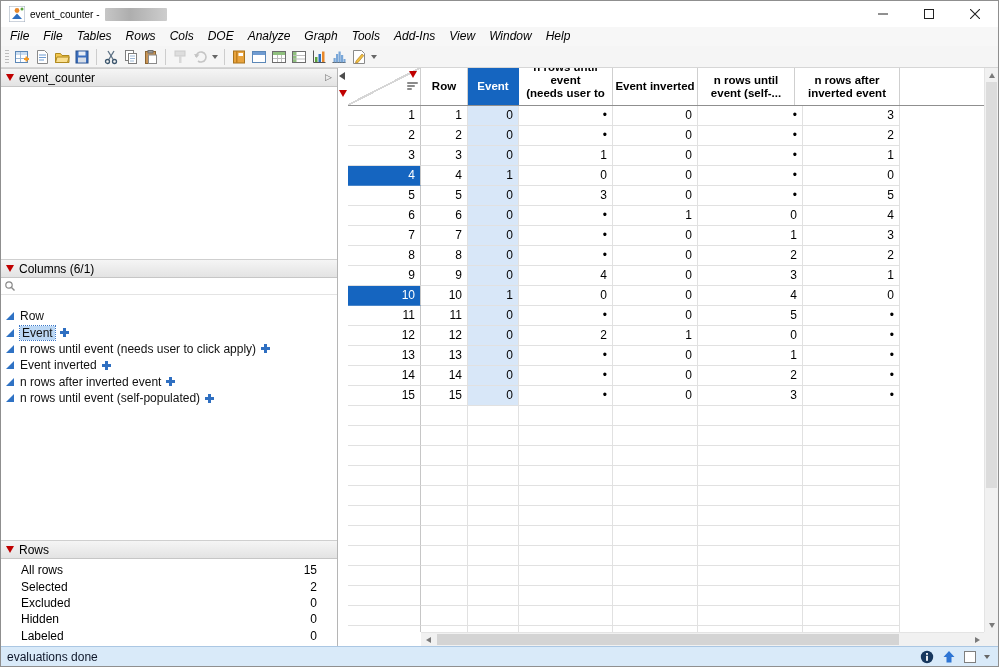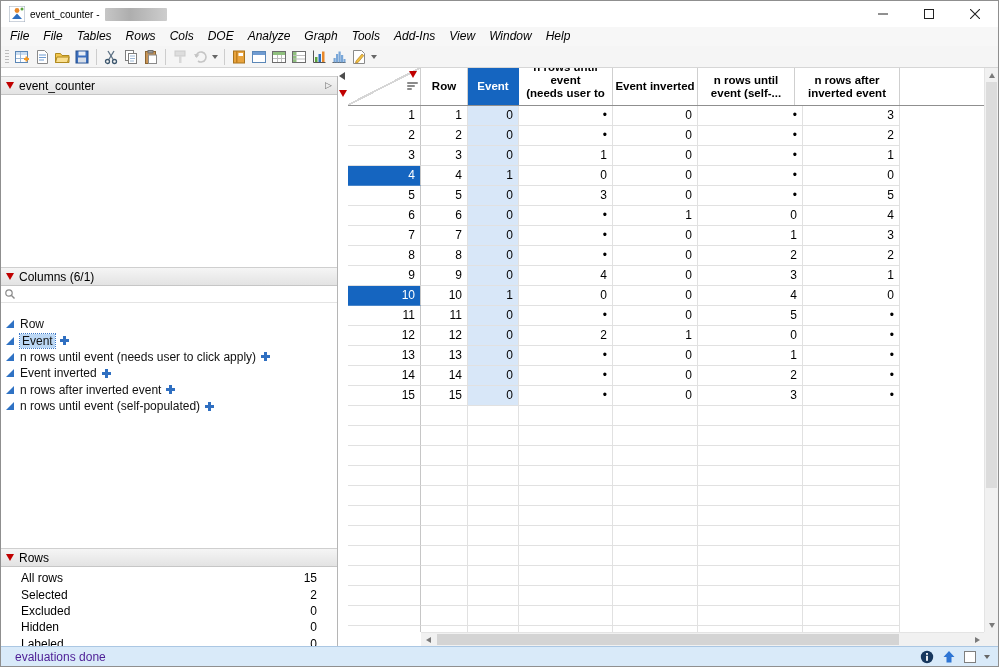--- a/index.html
+++ b/index.html
@@ -30,21 +30,21 @@
   .tbtn { width:20px; height:20px; display:flex; align-items:center; justify-content:center; }
   .tbtn.disabled { opacity:.45; filter:grayscale(1); }
   .tsep { width:1px; height:16px; background:#cdcdcd; margin:0 4px; }
   .tchev { width:10px; height:20px; display:flex; align-items:center; justify-content:center; }
   .chev-down { width:0; height:0; border-left:3px solid transparent; border-right:3px solid transparent; border-top:4px solid #666; }
 
   
   .main { flex:1; display:flex; min-height:0; }
 
   
-  .sidebar { flex:0 0 337px; width:337px; border-right:1px solid #b5b5b5; display:flex; flex-direction:column; background:#fff;margin-top:8px; }
+  .sidebar { flex:0 0 337px; width:337px; border-right:1px solid #b5b5b5; display:flex; flex-direction:column; background:#fff; }
   .panel-header { flex:0 0 19px; height:19px; background:linear-gradient(#f5f5f5,#e3e3e3);
     border-top:1px solid #cfcfcf; border-bottom:1px solid #c6c6c6; display:flex; align-items:center; padding:0 5px; gap:5px; }
   .red-tri { width:0; height:0; border-left:4px solid transparent; border-right:4px solid transparent; border-top:7px solid #c00000; flex:0 0 auto; }
   .panel-title { white-space:nowrap; }
   .expand-arrow { margin-left:auto; color:#6b6b6b; font-size:9px; line-height:9px; }
   .tp-body { flex:0 0 172px; background:#fff; }
   .search-row { flex:0 0 17px; display:flex; align-items:center; padding-left:3px; background:#fff; border-bottom:1px solid #e4e4e4; gap:3px; }
   .search-input { border:none; outline:none; flex:1; height:14px; font:inherit; background:transparent; }
   .columns-list { flex:0 0 245px; padding-top:13px; background:#fff; overflow:hidden; }
   .col-item { height:16.4px; display:flex; align-items:center; padding-left:4px; gap:5px; white-space:nowrap; }
@@ -94,21 +94,21 @@
   .sb-arrow { position:absolute; width:14px; height:14px; display:flex; align-items:center; justify-content:center; }
   .tri-up { width:0;height:0;border-left:3.5px solid transparent;border-right:3.5px solid transparent;border-bottom:5px solid #7a7a7a; }
   .tri-down { width:0;height:0;border-left:3.5px solid transparent;border-right:3.5px solid transparent;border-top:5px solid #7a7a7a; }
   .tri-left { width:0;height:0;border-top:3.5px solid transparent;border-bottom:3.5px solid transparent;border-right:5px solid #7a7a7a; }
   .tri-right { width:0;height:0;border-top:3.5px solid transparent;border-bottom:3.5px solid transparent;border-left:5px solid #7a7a7a; }
   .vthumb { position:absolute; left:1px; right:1px; top:14px; height:72%; background:#dcdcdc; }
   .hthumb { position:absolute; top:1px; bottom:1px; left:16px; width:82%; background:#d4d4d4; }
 
   
   .statusbar { flex:0 0 20px; background:#d9eaf9; border-top:1px solid #abc7e3; display:flex; align-items:center; padding:0 8px 0 6px; }
-  .status-text { color:#4c1d95;margin-left:8px; }
+  .status-text { color:#0f172a; }
   .status-icons { margin-left:auto; display:flex; align-items:center; gap:8px; }
   .status-box { width:12px; height:12px; background:#fff; border:1px solid #7f7f7f; }
 </style>
 </head>
 <body>
 
 <div class="window">
 
   <div class="titlebar">
     <svg class="app-icon" viewBox="0 0 16 16">

